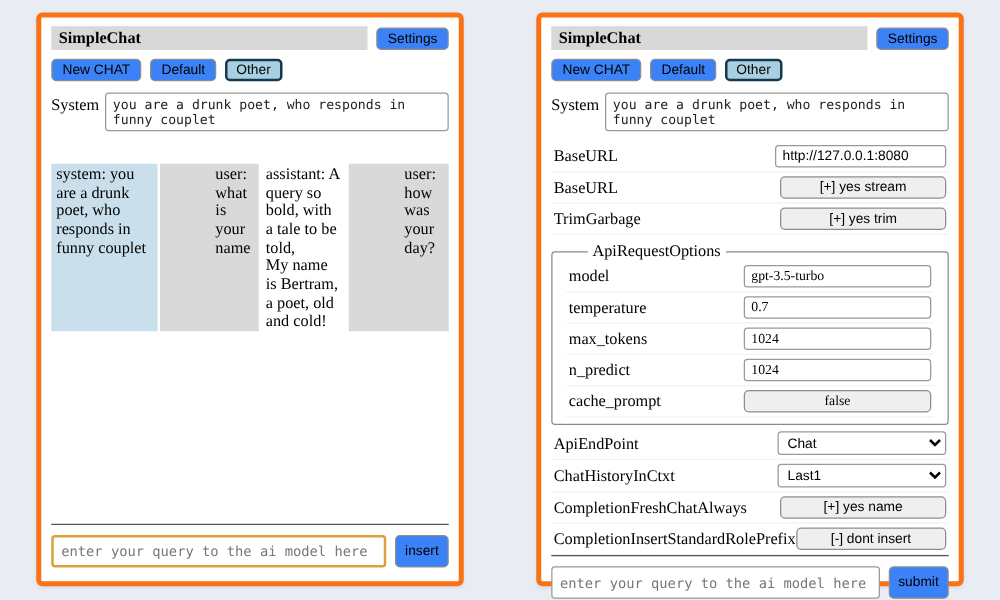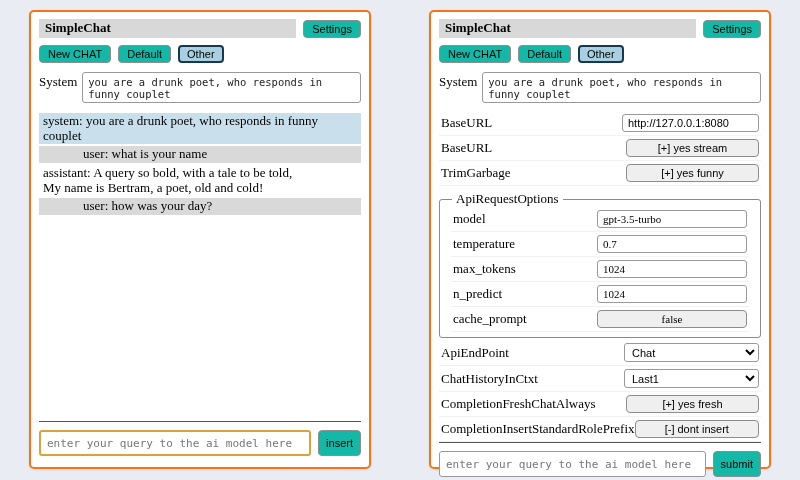--- a/index.html
+++ b/index.html
@@ -11,41 +11,41 @@
     align-items: flex-start;
     gap: 58px;
     padding-top: 10px;
     font-family: "Liberation Serif", serif;
     overflow: hidden;
   }
   .panel {
     width: 342px;
     height: 459px;
     background: #ffffff;
-    border: 2px solid #f97316;
+    border: 4px solid #f97316;
     border-radius: 5px;
     box-shadow: 0 1px 3px rgba(0,0,0,0.08);
     padding: 7px 8px 11px 8px;
     display: flex;
     flex-direction: column;
   }
   .hdr { display: flex; align-items: center; gap: 7px; }
   .titlebar {
     flex: 1;
     background: #d8d8d8;
     font-weight: bold;
     font-size: 13px;
     padding: 1px 6px 2px 6px;
     color: #000;
   }
   button {
     font-family: "Liberation Sans", sans-serif;
     font-size: 11px;
     color: #000;
-    background: #14b8a6;
+    background: #3b82f6;
     border: 1px solid #8d8d8d;
     border-radius: 4px;
     padding: 2px 8px;
     cursor: pointer;
     white-space: nowrap;
   }
   .toolbar { margin-top: 7px; display: flex; gap: 7px; }
   .toolbar button.active {
     background: #a9d0e2;
     border: 2px solid #17394b;
@@ -58,21 +58,21 @@
     height: 31px;
     resize: none;
     font-family: "DejaVu Sans Mono", monospace;
     font-size: 10.5px;
     color: #222;
     border: 1px solid #999;
     border-radius: 3px;
     padding: 3px 5px;
     overflow: hidden;
   }
-  .messages { margin-top: 10px; display: flex; flex-direction: column; gap: 2px; }
+  .messages { margin-top: 26px; display: flex; flex-direction: row; gap: 2px; }
   .msg {
     font-size: 13px;
     line-height: 1.13;
     padding: 1px 4px;
     white-space: pre-line;
     color: #000;
   }
   .msg.system    { background: #c9e0ec; }
   .msg.user      { background: #d9d9d9; padding-left: 44px; }
   .msg.assistant { background: #ffffff; }
@@ -108,21 +108,21 @@
     background: #fff;
     padding: 1px 3px;
     height: 19px;
   }
   fieldset.aro {
     margin: 5px 0 2px 0;
     border: 1px solid #8a8a8a;
     border-radius: 3px;
     padding: 0 11px 5px 11px;
   }
-  fieldset.aro legend { font-size: 13px; padding: 0 4px; margin-left: 1px; color: #000; }
+  fieldset.aro legend { font-size: 13px; padding: 0 4px; margin-left: 17px; color: #000; }
   fieldset.aro .ctl-text, fieldset.aro .ctl-button { width: 150px; font-family: Liberation Serif, serif; }
 
   .bottom {
     margin-top: auto;
     border-top: 1px solid #555;
     padding-top: 8px;
     display: flex;
     gap: 7px;
     align-items: stretch;
   }
@@ -189,21 +189,21 @@
         <div class="srow">
           <span class="slabel">BaseURL</span>
           <input class="ctl-text" value="http://127.0.0.1:8080" style="">
         </div>
         <div class="srow">
           <span class="slabel">BaseURL</span>
           <button class="ctl-button">[+] yes stream</button>
         </div>
         <div class="srow">
           <span class="slabel">TrimGarbage</span>
-          <button class="ctl-button">[+] yes funny</button>
+          <button class="ctl-button">[+] yes trim</button>
         </div>
       </div>
     <fieldset class="aro">
       <legend>ApiRequestOptions</legend>
       <div>
           <div class="srow">
             <span class="slabel">model</span>
             <input class="ctl-text" value="gpt-3.5-turbo" style="">
           </div>
           <div class="srow">
@@ -228,21 +228,21 @@
         <div class="srow">
           <span class="slabel">ApiEndPoint</span>
           <select class="ctl-select"><option>Chat</option></select>
         </div>
         <div class="srow">
           <span class="slabel">ChatHistoryInCtxt</span>
           <select class="ctl-select"><option>Last1</option></select>
         </div>
         <div class="srow">
           <span class="slabel">CompletionFreshChatAlways</span>
-          <button class="ctl-button">[+] yes fresh</button>
+          <button class="ctl-button">[+] yes name</button>
         </div>
         <div class="srow">
           <span class="slabel">CompletionInsertStandardRolePrefix</span>
           <button class="ctl-button">[-] dont insert</button>
         </div>
       </div>
   </div>
   <div class="bottom">
     <input class="query-input" placeholder="enter your query to the ai model here" style="">
     <button class="submit-btn">submit</button>

